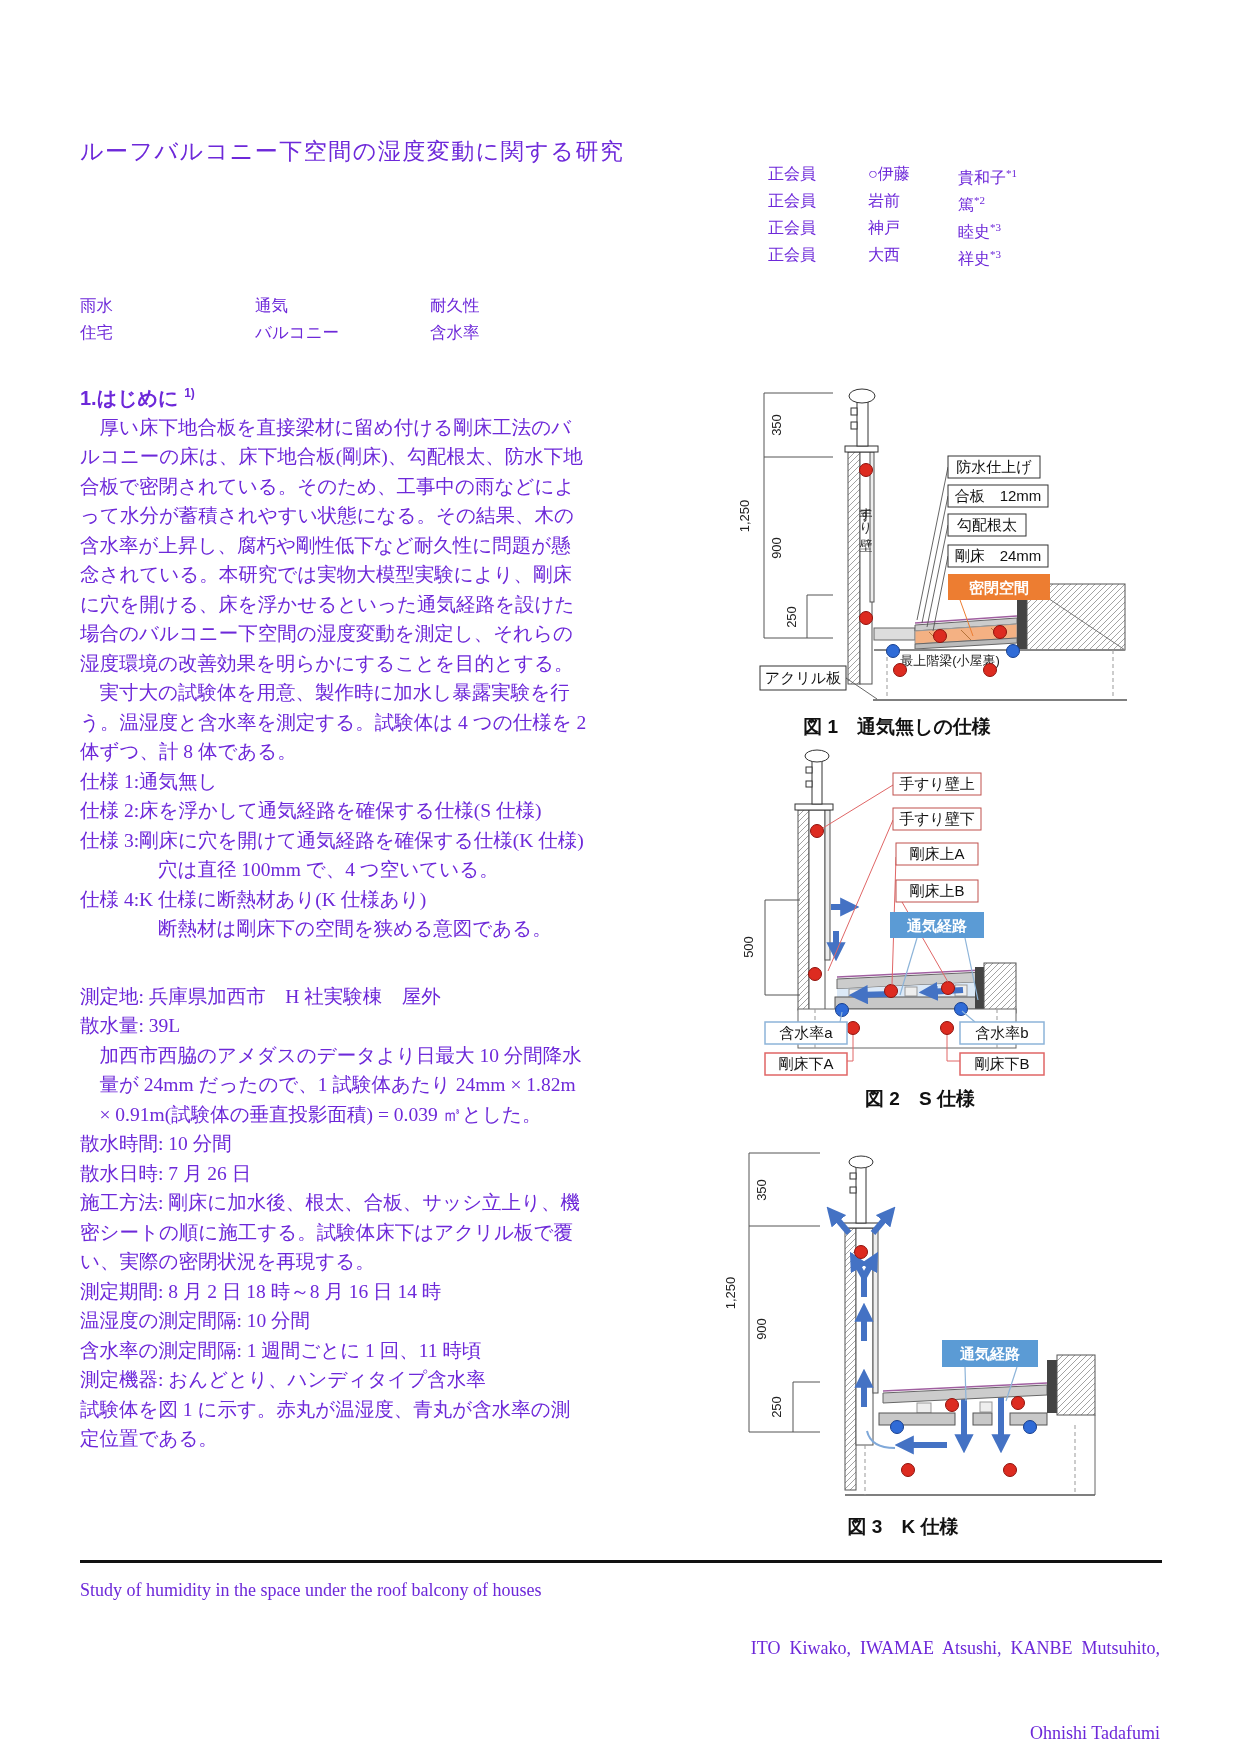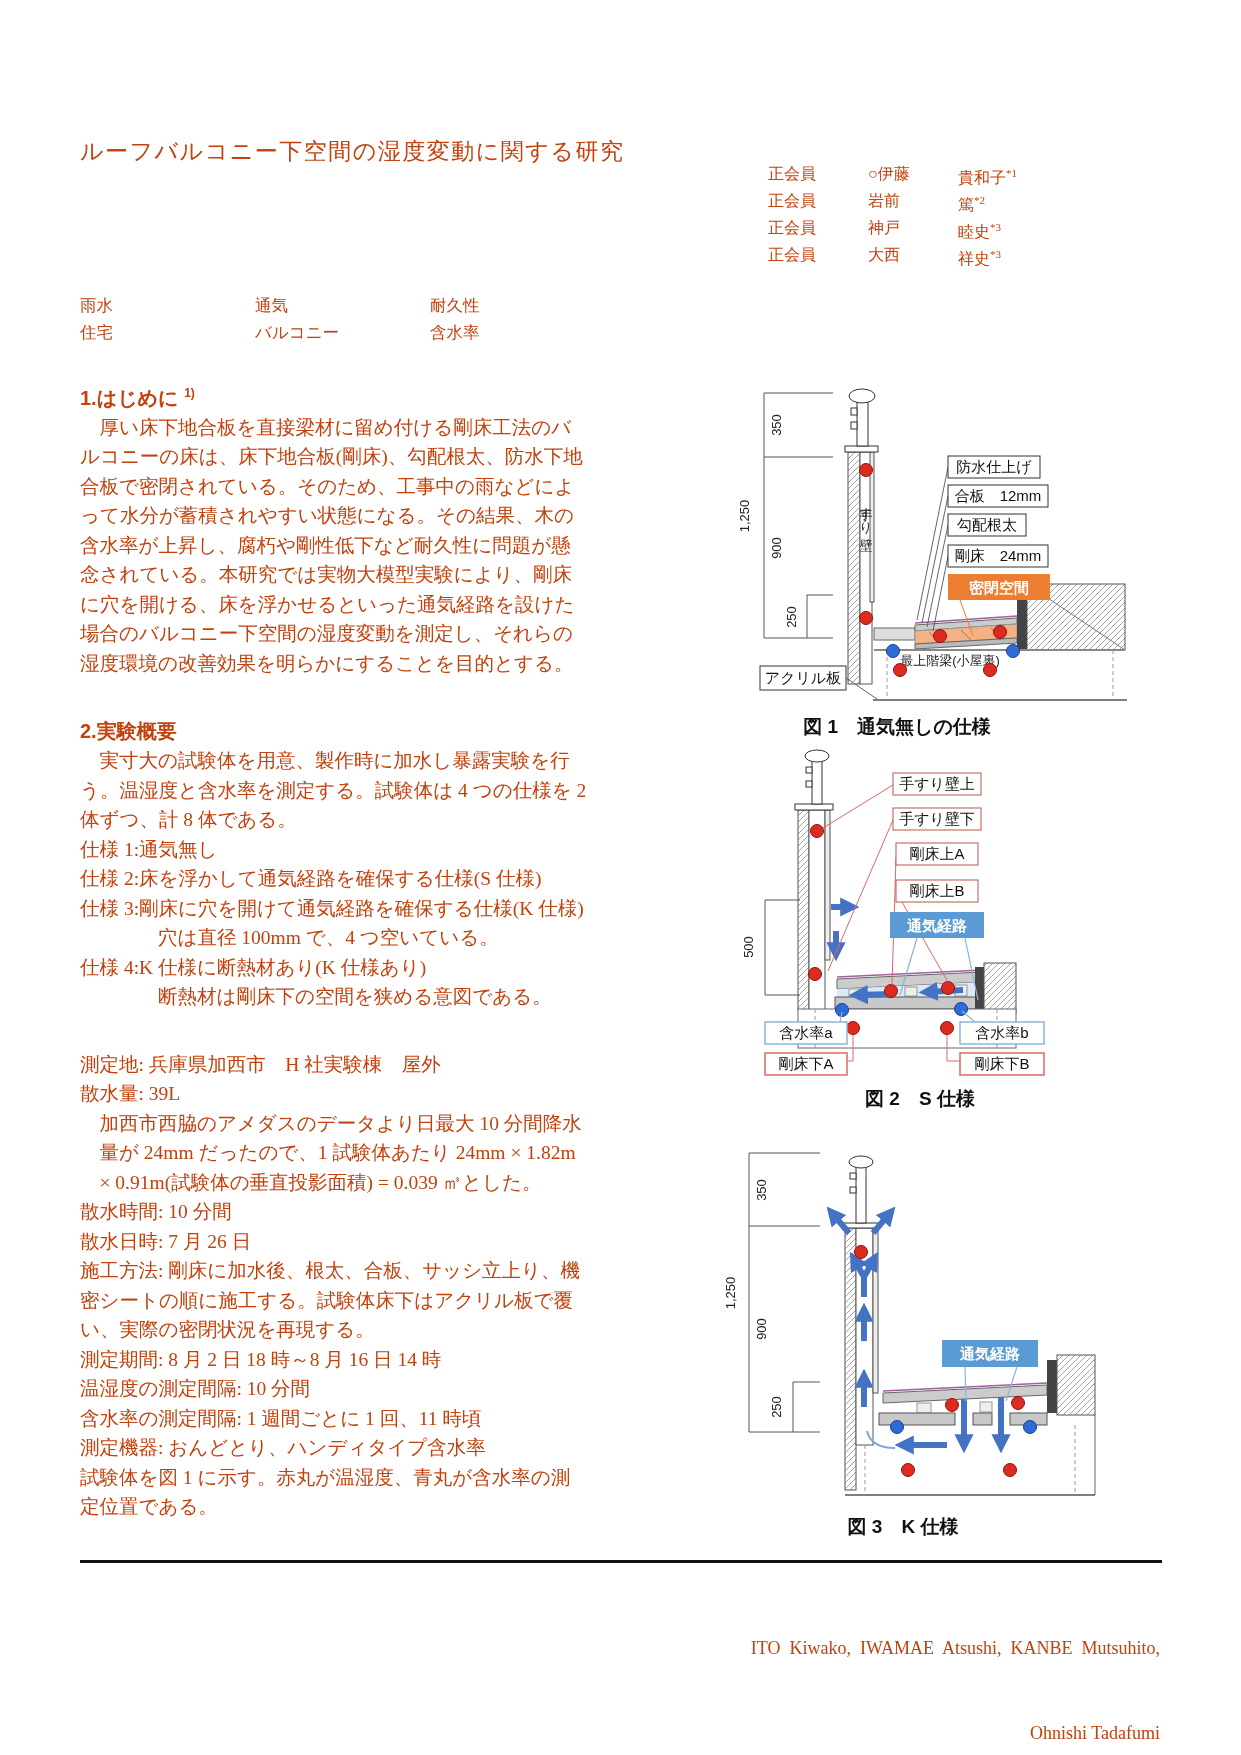--- a/index.html
+++ b/index.html
@@ -1,17 +1,17 @@
 <!DOCTYPE html>
 <html><head>
 <meta charset="utf-8">
 <style>
   html,body{margin:0;padding:0;background:#fff;}
   .page{position:relative;width:1241px;height:1755px;background:#fff;overflow:hidden;
-        font-family:"Liberation Serif","DejaVu Serif",serif;color:#c2410c;}
+        font-family:"Liberation Serif","DejaVu Serif",serif;color:#6d28d9;}
   .page-title{position:absolute;left:80px;top:136px;font-size:23px;font-weight:normal;
         letter-spacing:1.5px;margin:0;font-family:"Liberation Sans","DejaVu Sans",sans-serif;}
   .authors{position:absolute;left:720px;top:160px;width:275px;font-size:16px;margin-left:48px;}
   .author-row{display:flex;height:27px;line-height:27px;}
   .author-role{width:100px;}
   .author-family{width:90px;}
   .author-given{flex:1;text-align:left;}
   .author-sup{font-size:11px;vertical-align:super;}
   .keywords{position:absolute;left:80px;top:292px;font-size:16.5px;line-height:27px;}
   .kw{display:inline-block;width:175px;}
@@ -77,21 +77,20 @@
     <div class="sec-h"><span>1.はじめに</span> <sup>1)</sup></div>
     <div class="body-text">　厚い床下地合板を直接梁材に留め付ける剛床工法のバ
 ルコニーの床は、床下地合板(剛床)、勾配根太、防水下地
 合板で密閉されている。そのため、工事中の雨などによ
 って水分が蓄積されやすい状態になる。その結果、木の
 含水率が上昇し、腐朽や剛性低下など耐久性に問題が懸
 念されている。本研究では実物大模型実験により、剛床
 に穴を開ける、床を浮かせるといった通気経路を設けた
 場合のバルコニー下空間の湿度変動を測定し、それらの
 湿度環境の改善効果を明らかにすることを目的とする。</div>
-    <div class="sec-h second">2.実験概要</div>
     <div class="body-text">　実寸大の試験体を用意、製作時に加水し暴露実験を行
 う。温湿度と含水率を測定する。試験体は 4 つの仕様を 2
 体ずつ、計 8 体である。</div>
     <div class="body-text">仕様 1:通気無し
 仕様 2:床を浮かして通気経路を確保する仕様(S 仕様)
 仕様 3:剛床に穴を開けて通気経路を確保する仕様(K 仕様)
 　　　　穴は直径 100mm で、4 つ空いている。
 仕様 4:K 仕様に断熱材あり(K 仕様あり)
 　　　　断熱材は剛床下の空間を狭める意図である。</div>
     <div class="body-text details">測定地: 兵庫県加西市　H 社実験棟　屋外
@@ -415,18 +414,19 @@
       <circle cx="363" cy="258" r="6.5" fill="#DD2B20" stroke="#8f120c"></circle>
       <circle cx="253" cy="325" r="6.5" fill="#DD2B20" stroke="#8f120c"></circle>
       <circle cx="355" cy="325" r="6.5" fill="#DD2B20" stroke="#8f120c"></circle>
       <circle cx="242" cy="282" r="6.5" fill="#2F6BD7" stroke="#173f8f"></circle>
       <circle cx="375" cy="282" r="6.5" fill="#2F6BD7" stroke="#173f8f"></circle>
     </g>
     <text class="fig-caption" x="248" y="388" text-anchor="middle">図 3　K 仕様</text>
   </svg>
 
   <div class="footer-rule"></div>
+  <div class="footer-left">Study of humidity in the space under the roof balcony of houses</div>
   <div class="footer-right">
     <div>ITO  Kiwako,  IWAMAE  Atsushi,  KANBE  Mutsuhito,</div>
     <div class="l2">Ohnishi Tadafumi</div>
   </div>
 
 </div>
 
 </body></html>

